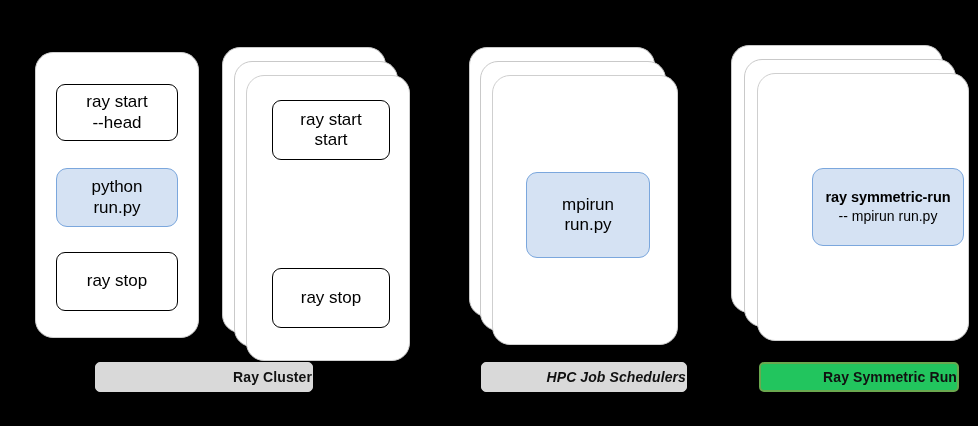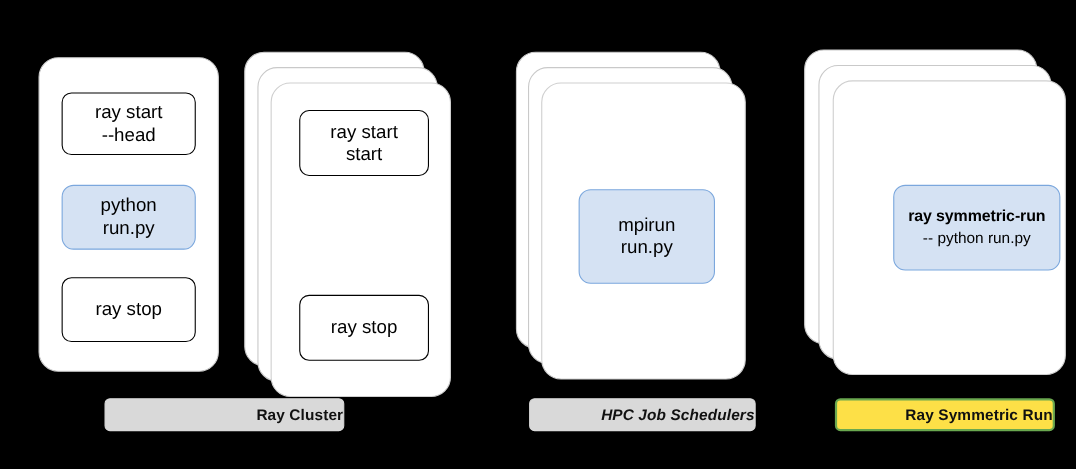--- a/index.html
+++ b/index.html
@@ -81,21 +81,21 @@
     font-weight: bold;
     color: #111111;
     border-radius: 5px;
     letter-spacing: 0.1px;
   }
   .group-label.gray {
     background: #d9d9d9;
     border: 1px solid #d9d9d9;
   }
   .group-label.green {
-    background: #fde047;
+    background: #22c55e;
     border: 2px solid #6aa84f;
   }
 </style>
 </head>
 <body>
 
 <div id="canvas">
 
   <div class="node" style="left:24px; top:52px; width:164px; height:286px;"></div>
 
@@ -142,20 +142,20 @@
   <div class="group-label gray" style="left:470px; top:362px; width:206px; height:30px;font-style:italic;">
     <span>HPC Job Schedulers</span>
   </div>
 
   <div class="node back" style="left:720px; top:45px; width:212px; height:268px;"></div>
   <div class="node back" style="left:733px; top:59px; width:212px; height:268px;"></div>
   <div class="node" style="left:746px; top:73px; width:212px; height:268px;"></div>
 
   <div class="cmd blue two-tone" style="left:766px; top:168px; width:152px; height:78px;margin-left:35px;">
     <span class="l1">ray symmetric-run</span>
-    <span class="l2">-- python run.py</span>
+    <span class="l2">-- mpirun run.py</span>
   </div>
 
   <div class="group-label green" style="left:748px; top:362px; width:200px; height:30px;">
     <span>Ray Symmetric Run</span>
   </div>
 
 </div>
 
 </body></html>

